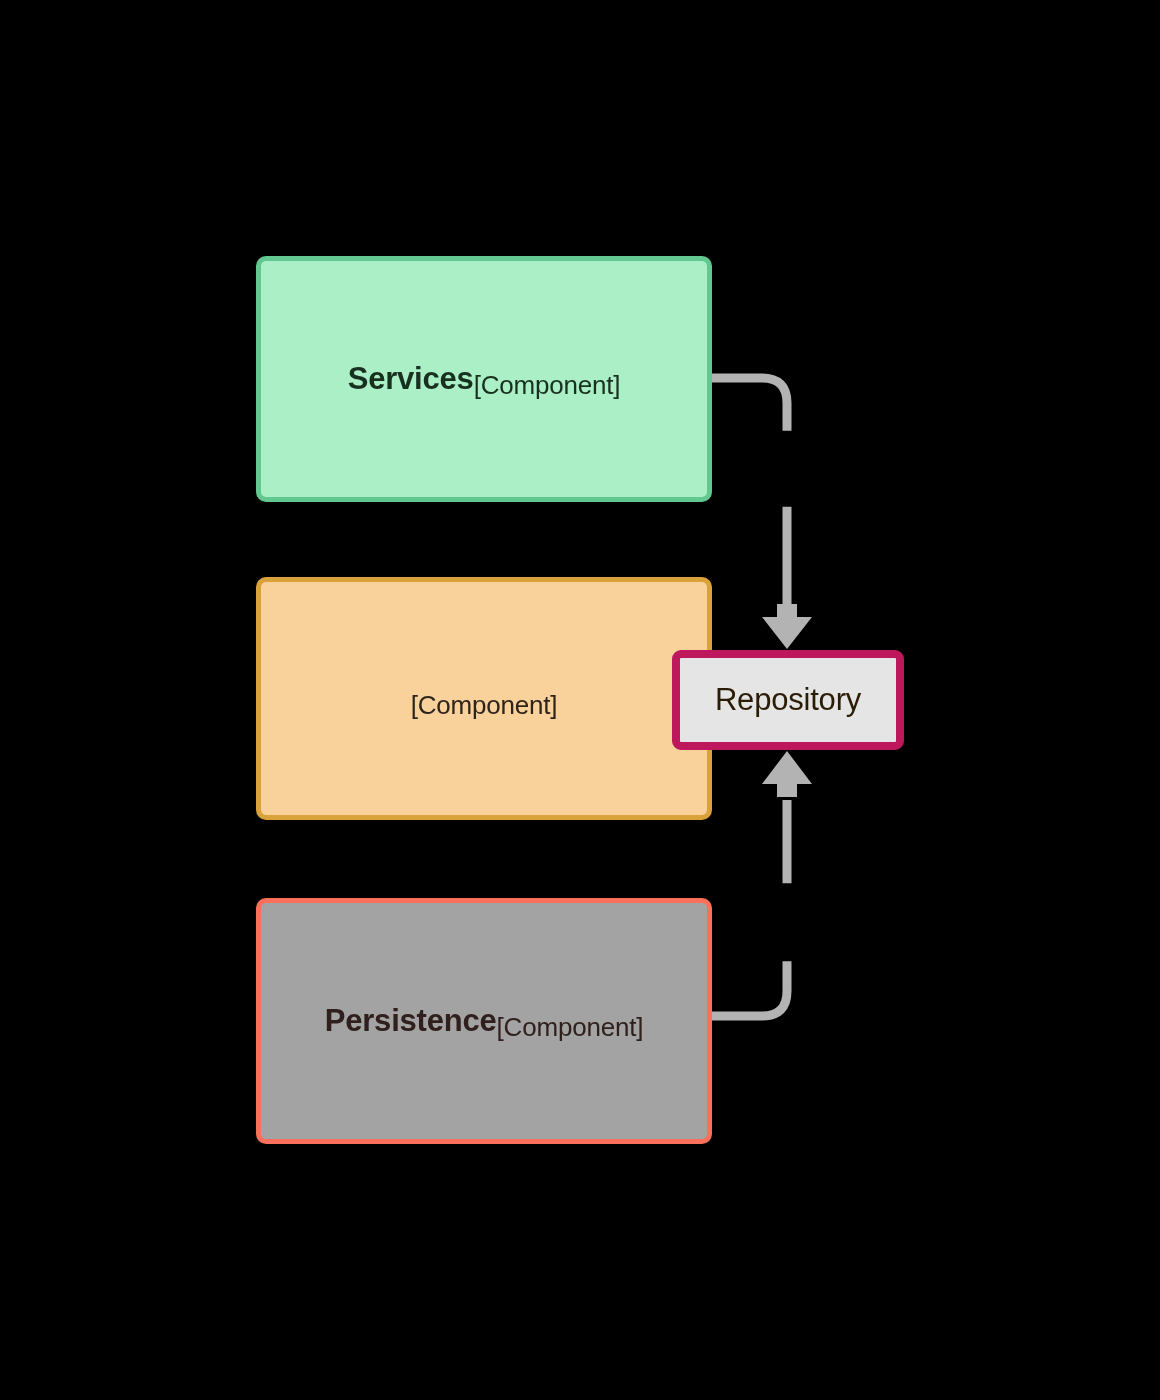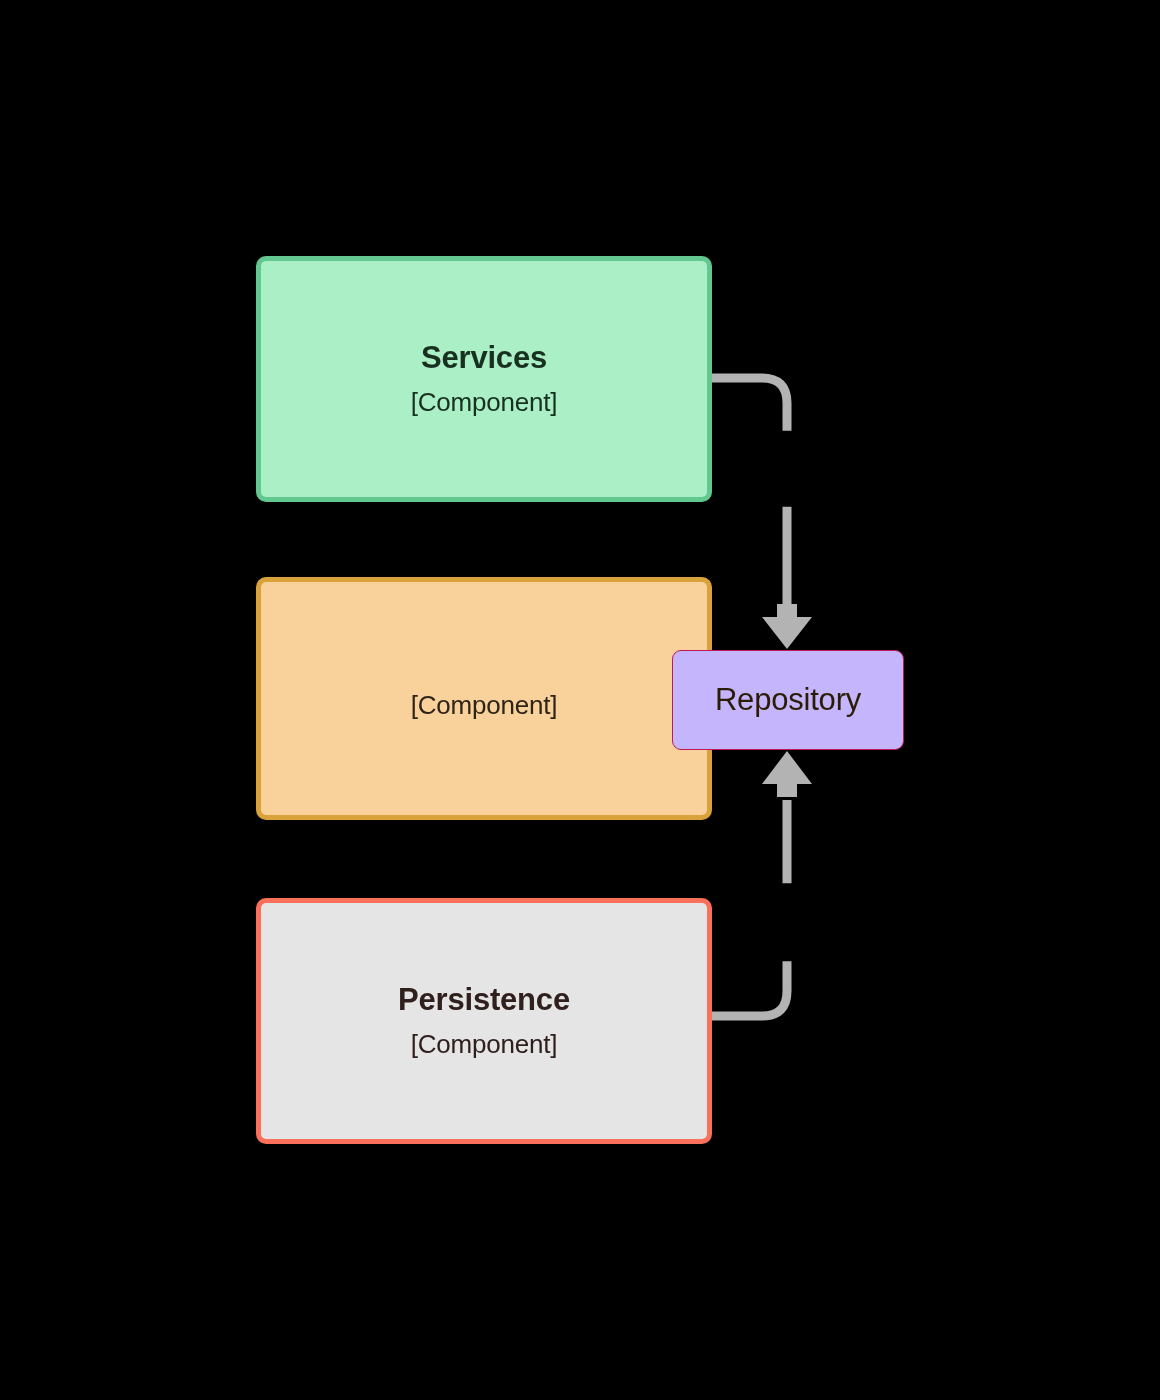--- a/index.html
+++ b/index.html
@@ -19,21 +19,21 @@
     position: absolute;
     top: 0;
     left: 0;
     width: 1160px;
     height: 1400px;
   }
   .node {
     position: absolute;
     box-sizing: border-box;
     display: flex;
-    flex-direction: column;
+    flex-direction: row;
     align-items: center;
     justify-content: center;
     text-align: center;
   }
   .node-component {
     border-radius: 10px;
     border-style: solid;
     border-width: 5px;
   }
   .node-title {
@@ -67,31 +67,31 @@
     height: 243px;
     background: #F9D19B;
     border-color: #D9A23A;
   }
   #node-domain .node-title, #node-domain .node-sub { color: #2e241a; }
   #node-persistence {
     left: 256px;
     top: 898px;
     width: 456px;
     height: 246px;
-    background: #e5e5e5;
+    background: #a3a3a3;
     border-color: #FB705B;
   }
   #node-persistence .node-title, #node-persistence .node-sub { color: #30201d; }
   #node-repository {
     left: 672px;
     top: 650px;
     width: 232px;
     height: 100px;
-    background: #c4b5fd;
-    border: 1px solid #be185d;
+    background: #e5e5e5;
+    border: 8px solid #be185d;
     border-radius: 9px;
   }
   #node-repository .node-title {
     font-weight: normal;
     font-size: 31px;
     color: #2b1c05;
   }
 </style>
 </head>
 <body>

